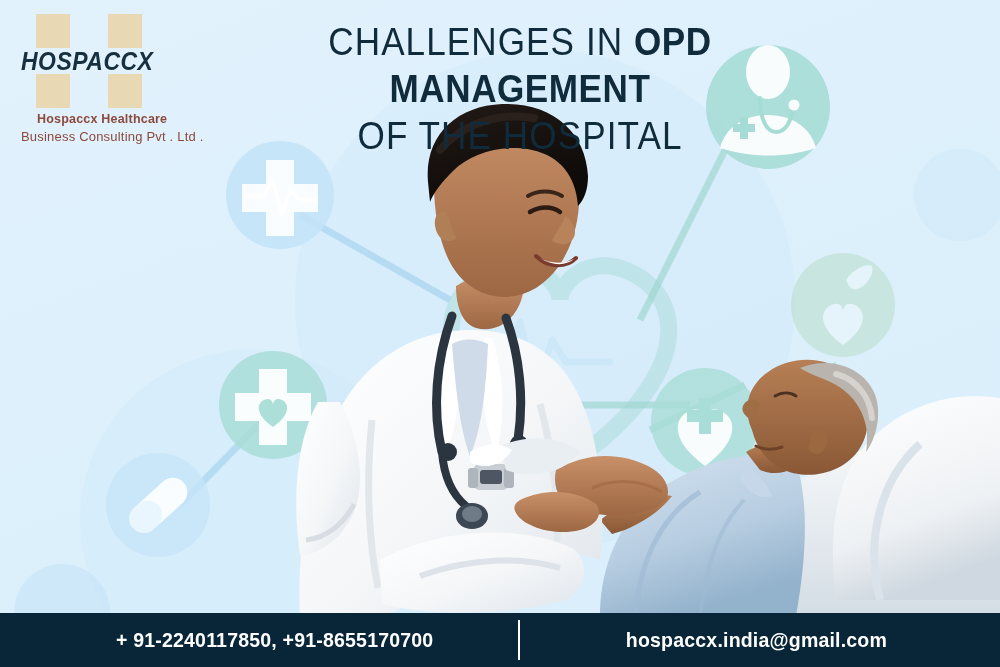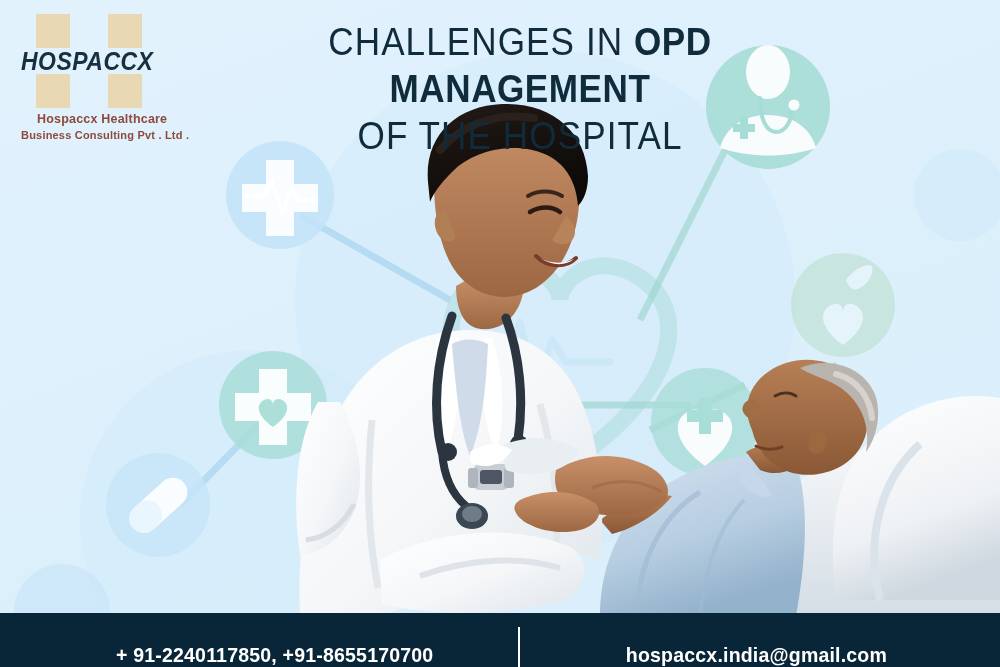--- a/index.html
+++ b/index.html
@@ -26,41 +26,41 @@
     font-family:"Liberation Sans Narrow","Liberation Sans",sans-serif;
     font-size:25px;font-weight:700;letter-spacing:.5px;color:#17303f;
     line-height:26px;white-space:nowrap;transform:scaleX(.92);transform-origin:left center;
   }
   .logo-tag1{
     position:absolute;left:3px;top:100px;width:150px;
     font-size:12.5px;font-weight:700;color:#8c4a3c;letter-spacing:.2px;white-space:nowrap;padding-left:16px;
   }
   .logo-tag2{
     position:absolute;left:3px;top:117px;width:160px;
-    font-size:11px;font-weight:700;color:#8c4a3c;letter-spacing:.2px;white-space:nowrap;
+    font-size:13px;font-weight:400;color:#8c4a3c;letter-spacing:.2px;white-space:nowrap;
   }
 
   
   .headline{
     position:absolute;left:200px;top:18px;width:640px;
     text-align:center;color:#102b3b;
     font-family:"Liberation Sans Narrow","Liberation Sans",sans-serif;
     font-size:39px;line-height:47px;letter-spacing:1.2px;
     transform:scaleX(.90);transform-origin:center top;
   }
   .headline .lite{font-weight:400;}
   .headline .bold{font-weight:700;letter-spacing:.6px;}
 
   
   .photo{position:absolute;left:0;top:0;width:1000px;height:616px;}
 
   
   .footer{
     position:absolute;left:0;bottom:0;width:1000px;height:54px;
-    background:#092638;display:flex;align-items:flex-end;
+    background:#092638;display:flex;align-items:center;
   }
   .footer-cell{
     flex:0 0 auto;color:#ffffff;
     font-family:"Liberation Sans Narrow","Liberation Sans",sans-serif;
     font-size:21px;font-weight:700;letter-spacing:.2px;white-space:nowrap;
     transform:scaleX(.93);
   }
   .f-phone{margin-left:104px;}
   .f-divider{width:2px;height:40px;background:#ffffff;margin-left:calc(507px - 104px - 330px);}
   .f-email{margin-left:96px;}

